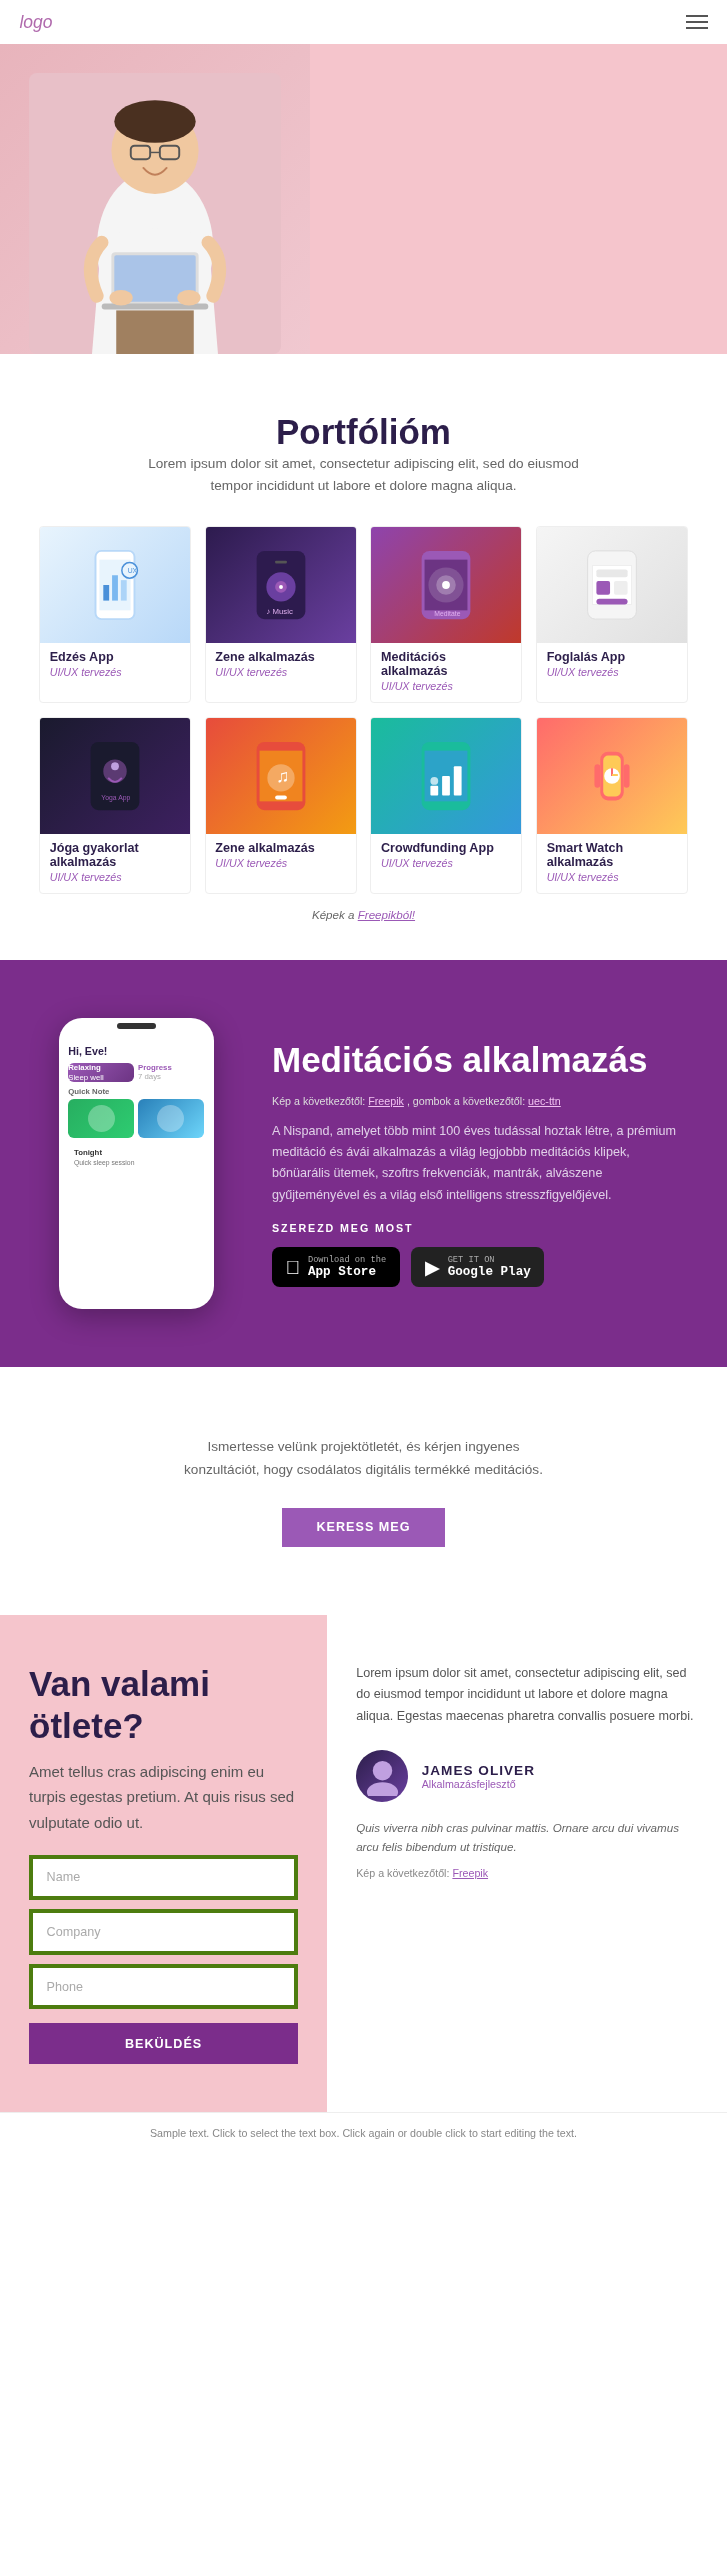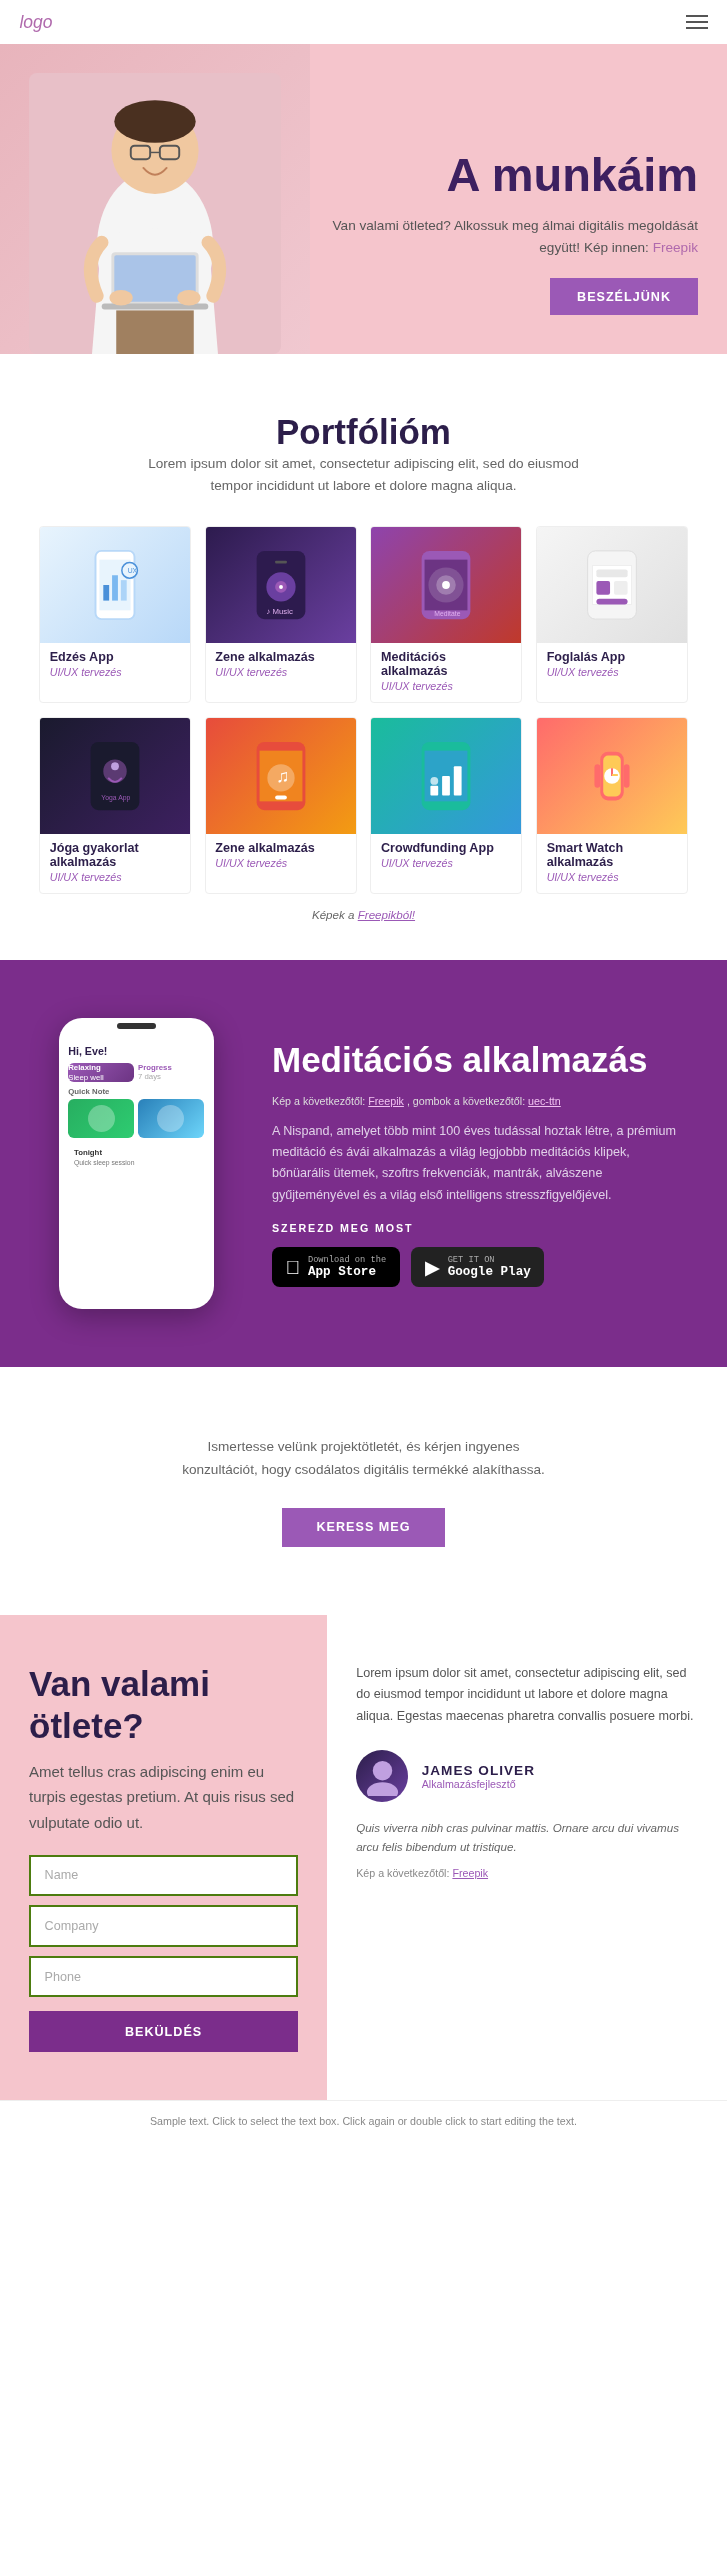--- a/index.html
+++ b/index.html
@@ -141,21 +141,21 @@
       letter-spacing: 1px; cursor: pointer; text-transform: uppercase;
     }
 
     
     .contact-section { display: flex; background: #fff; }
     .contact-left { background: #f5c5cc; padding: 48px 29px; width: 45%; }
     .contact-left-title { font-size: 35px; font-weight: 900; color: #2c1e4a; margin-bottom: 11.6px; line-height: 1.2; }
     .contact-left-desc { font-size: 15px; color: #555; line-height: 1.7; margin-bottom: 19.4px; }
     .contact-form { display: flex; flex-direction: column; gap: 9.7px; }
     .contact-input {
-      border: 2px solid #4d7c0f; background: #fff;
+      border: 4px solid #4d7c0f; background: #fff;
       padding: 11.6px 13.6px; font-size: 12.6px; color: #333;
       outline: none; width: 100%;
     }
     .contact-input::placeholder { color: #aaa; }
     .btn-submit {
       background: #7b2d8b; color: #fff; border: none;
       padding: 13.6px; font-size: 12.6px; font-weight: 700;
       letter-spacing: 1px; cursor: pointer; text-transform: uppercase;
       margin-top: 3.9px;
     }
@@ -220,28 +220,20 @@
       <path d="M75 175 Q55 195 70 230" fill="none" stroke="#f0c8a0" stroke-width="14" stroke-linecap="round"></path>
       <path d="M185 175 Q205 195 190 230" fill="none" stroke="#f0c8a0" stroke-width="14" stroke-linecap="round"></path>
 
       <ellipse cx="95" cy="232" rx="12" ry="8" fill="#f0c8a0"></ellipse>
       <ellipse cx="165" cy="232" rx="12" ry="8" fill="#f0c8a0"></ellipse>
 
       <path d="M118 98 Q130 112 142 98" fill="none" stroke="#c0805a" stroke-width="2" stroke-linecap="round"></path>
 
       <rect x="90" y="245" width="80" height="45" fill="#a08060"></rect>
     </svg>
-  </div>
-  <div class="hero-text">
-    <h1 class="hero-title">A munkáim</h1>
-    <p class="hero-subtitle">
-      <span>Van valami ötleted? Alkossuk meg álmai digitális megoldását együtt! Kép innen:</span>
-      <a href="#">Freepik</a>
-    </p>
-    <button class="btn-primary">BESZÉLJÜNK</button>
   </div>
 </section>
 
 <section class="portfolio">
   <h2 class="section-title">Portfólióm</h2>
   <p class="section-desc">Lorem ipsum dolor sit amet, consectetur adipiscing elit, sed do eiusmod tempor incididunt ut labore et dolore magna aliqua.</p>
   <div class="portfolio-grid" id="portfolio-grid-1">
   <div class="portfolio-item">
       <div class="portfolio-thumb-box thumb-1">
         <svg width="78" height="78" viewBox="0 0 80 80">
@@ -436,21 +428,21 @@
         <div class="app-btn-text">
           <span class="app-btn-sub">GET IT ON</span>
           <span class="app-btn-main">Google Play</span>
         </div>
       </div>
     </div>
   </div>
 </section>
 
 <section class="cta-section">
-  <p class="cta-desc">Ismertesse velünk projektötletét, és kérjen ingyenes konzultációt, hogy csodálatos digitális termékké alakíthassa.</p>
+  <p class="cta-desc">Ismertesse velünk projektötletét, és kérjen ingyenes konzultációt, hogy csodálatos digitális termékké meditációs.</p>
   <button class="btn-outline-purple">KERESS MEG</button>
 </section>
 
 <section class="contact-section">
   <div class="contact-left">
     <h2 class="contact-left-title">Van valami ötlete?</h2>
     <p class="contact-left-desc">Amet tellus cras adipiscing enim eu turpis egestas pretium. At quis risus sed vulputate odio ut.</p>
     <form class="contact-form">
       <input class="contact-input" type="text" placeholder="Name" style="">
       <input class="contact-input" type="text" placeholder="Company" style="">

